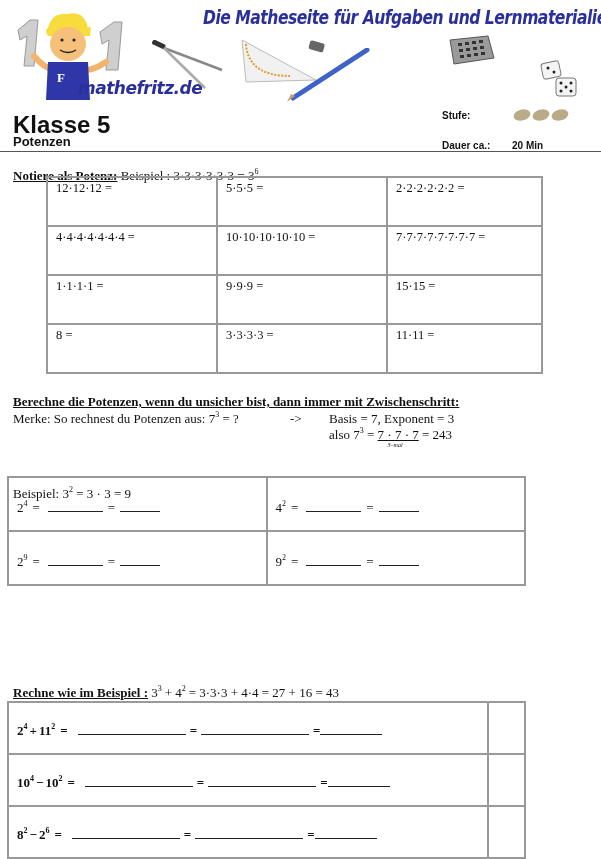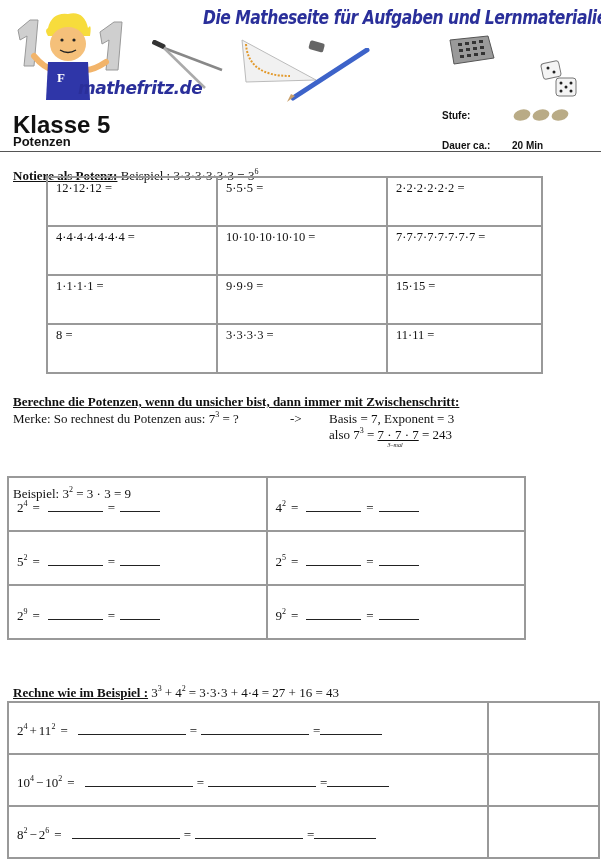--- a/index.html
+++ b/index.html
@@ -162,35 +162,31 @@
   <span>3</span><sup>2</sup>
   <span>= 3 · 3 = 9</span>
 </div>
 <table class="grid t2" style="left:7px;top:476px;width:519px;">
   <tbody id="t2body">
       <tr>
         <td style="width:50%"><span class="txt"><span>2</span><sup>4</sup><span style="margin:0 8px 0 5px">=</span><span class="blank" style="width:55px"></span><span style="margin:0 5px">=</span><span class="blank" style="width:40px"></span></span></td>
         <td style="width:50%"><span class="txt"><span>4</span><sup>2</sup><span style="margin:0 8px 0 5px">=</span><span class="blank" style="width:55px"></span><span style="margin:0 5px">=</span><span class="blank" style="width:40px"></span></span></td>
       </tr>
       <tr>
-        <td style="width:50%"><span class="txt"><span>5</span><sup>2</sup><span style="margin:0 8px 0 5px">=</span><span class="blank" style="width:55px"></span><span style="margin:0 5px">=</span><span class="blank" style="width:40px"></span></span></td>
-        <td style="width:50%"><span class="txt"><span>2</span><sup>5</sup><span style="margin:0 8px 0 5px">=</span><span class="blank" style="width:55px"></span><span style="margin:0 5px">=</span><span class="blank" style="width:40px"></span></span></td>
-      </tr>
-      <tr>
         <td style="width:50%"><span class="txt"><span>2</span><sup>9</sup><span style="margin:0 8px 0 5px">=</span><span class="blank" style="width:55px"></span><span style="margin:0 5px">=</span><span class="blank" style="width:40px"></span></span></td>
         <td style="width:50%"><span class="txt"><span>9</span><sup>2</sup><span style="margin:0 8px 0 5px">=</span><span class="blank" style="width:55px"></span><span style="margin:0 5px">=</span><span class="blank" style="width:40px"></span></span></td>
       </tr>
     </tbody>
 </table>
 
 <div class="abs section-h" style="left:13px;top:685px;">
   <span class="u">Rechne wie im Beispiel :</span>
   <span id="s3ex"><span>3</span><sup>3</sup><span style="margin: 0px 3px;">+</span><span>4</span><sup>2</sup><span style="margin: 0px 3px;">= 3·3·3 + 4·4 = 27 + 16 = 43</span></span>
 </div>
-<table class="grid t3" style="left:7px;top:701px;width:593px;">
+<table class="grid t3" style="left:7px;top:701px;width:519px;font-weight:bold;">
   <tbody id="t3body">
       <tr>
         <td style="width:470px"><span class="txt"><span>2</span><sup>4</sup><span style="margin:0 2px">+</span><span>11</span><sup>2</sup><span style="margin:0 10px 0 5px">=</span><span class="blank" style="width:108px"></span><span style="margin:0 4px">=</span><span class="blank" style="width:108px"></span><span style="margin:0 0 0 4px">=</span><span class="blank" style="width:62px"></span></span></td>
         <td></td>
       </tr>
       <tr>
         <td style="width:470px"><span class="txt"><span>10</span><sup>4</sup><span style="margin:0 2px">−</span><span>10</span><sup>2</sup><span style="margin:0 10px 0 5px">=</span><span class="blank" style="width:108px"></span><span style="margin:0 4px">=</span><span class="blank" style="width:108px"></span><span style="margin:0 0 0 4px">=</span><span class="blank" style="width:62px"></span></span></td>
         <td></td>
       </tr>
       <tr>

